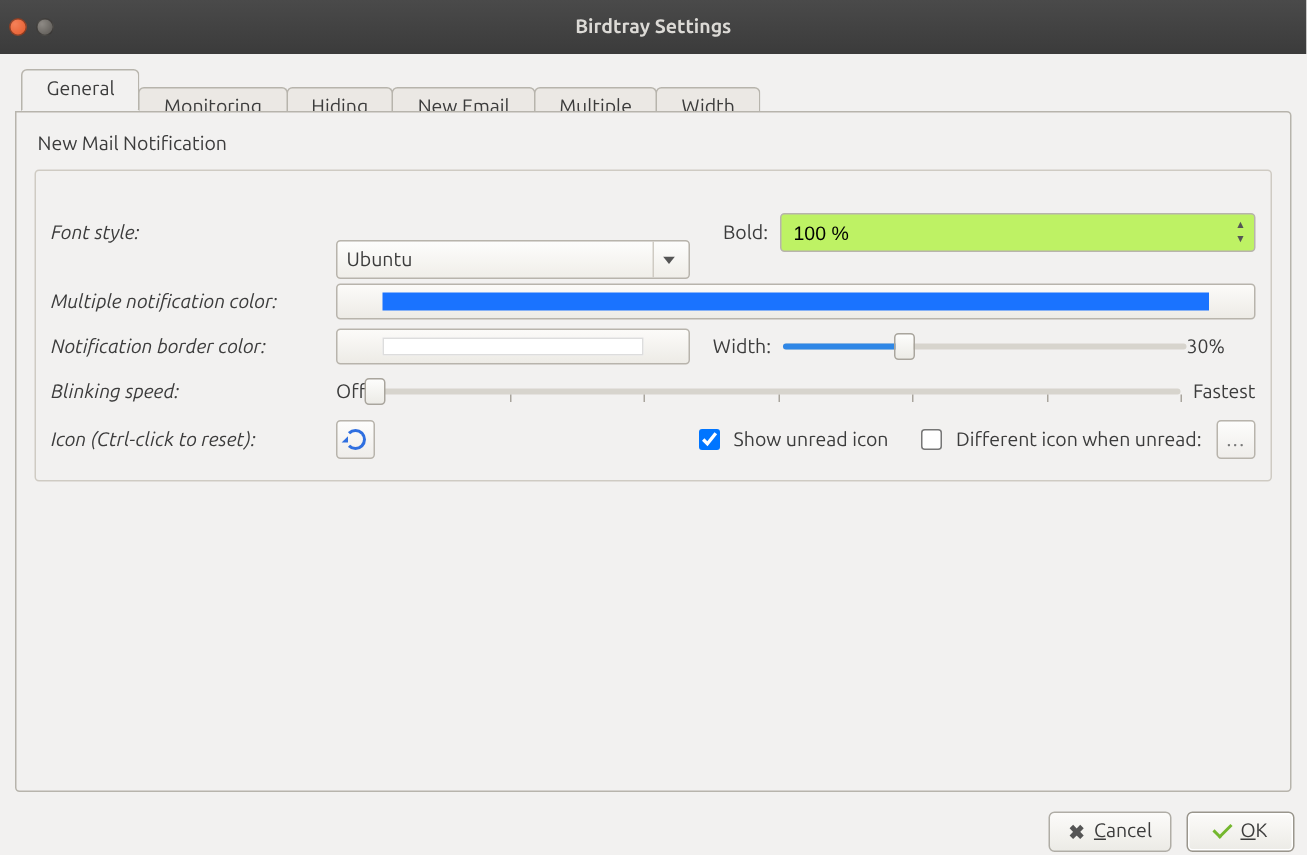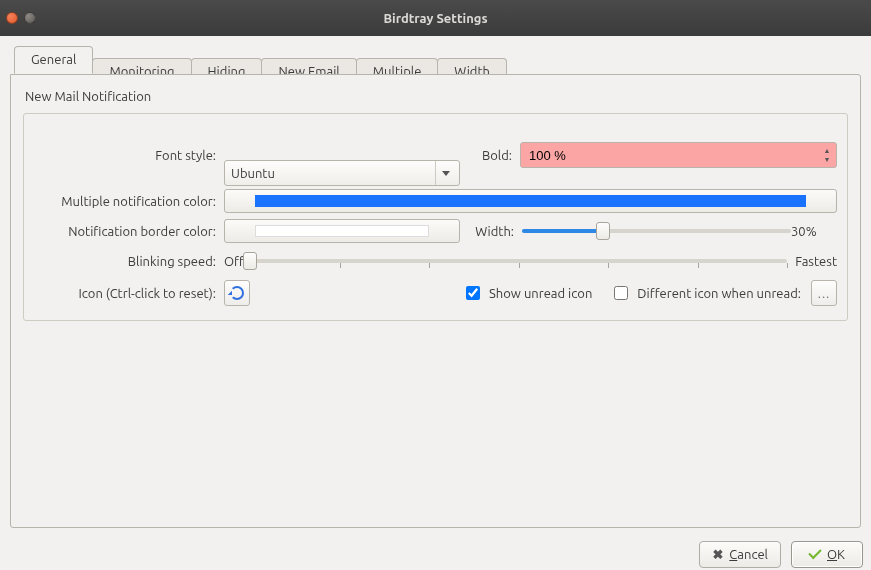--- a/index.html
+++ b/index.html
@@ -67,25 +67,25 @@
 
     .section-title { margin: 4px 0 10px 2px; }
 
     .groupbox {
       border: 1px solid #cfcbc3;
       border-radius: 3px;
       padding: 10px 10px 12px 10px;
     }
 
     .row { display: flex; align-items: center; min-height: 30px; }
-    .lbl { width: 190px; text-align: right; padding-right: 8px; }
+    .lbl { width: 190px; padding-right: 8px; font-style: italic; }
 
     .combo, .spin, .colorbtn, .iconbtn, .ellipsis-btn {
       border: 1px solid #b8b4ac;
-      background: #fca5a5;
+      background: #bef264;
       border-radius: 3px;
     }
     .combo {
       flex: 1; height: 26px; display: flex; align-items: center;
       justify-content: space-between; padding: 0 4px 0 6px;
       background: linear-gradient(#fdfdfc,#f0eee9);
       margin-top: 36px;
     }
     .combo .arrow-slot {
       width: 20px; height: 100%; border-left: 1px solid #cfcbc3;

